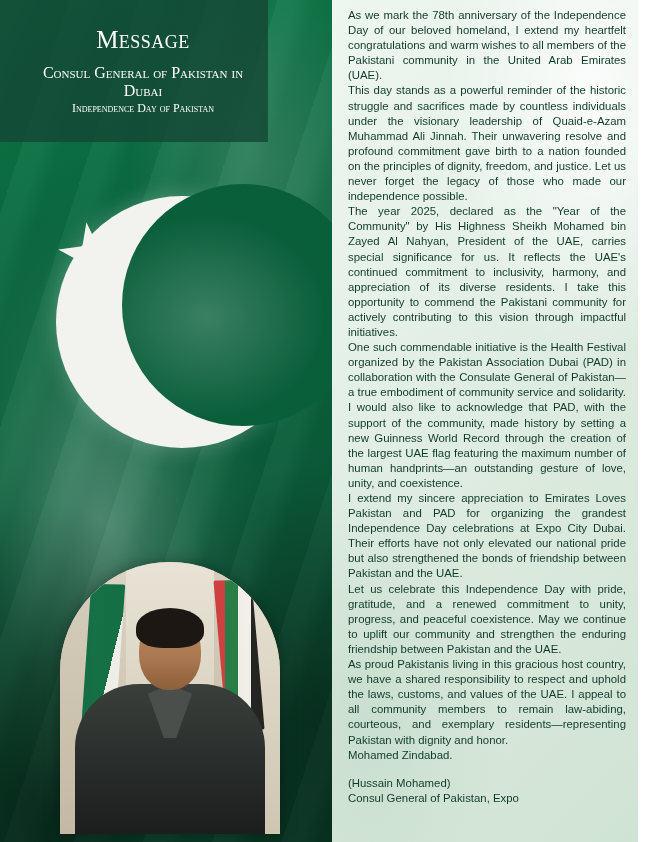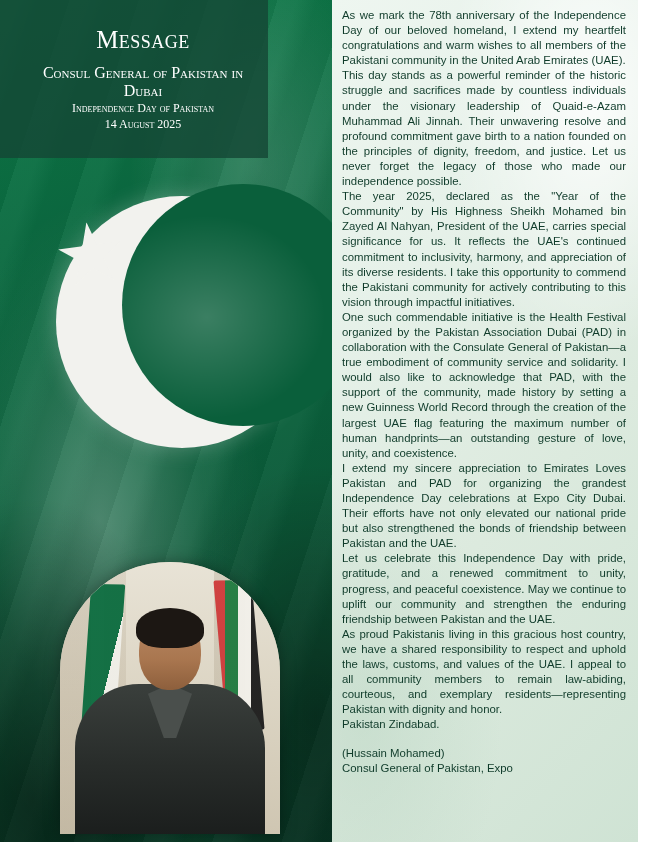--- a/index.html
+++ b/index.html
@@ -213,21 +213,21 @@
     background: #4a4f4c;
     clip-path: polygon(50% 0%, 100% 18%, 64% 100%, 36% 100%, 0% 18%);
   }
 
   
   .right {
     position: relative;
     width: 306px;
     height: 842px;
     box-sizing: border-box;
-    padding: 8px 12px 8px 10px;
+    padding: 8px 12px 8px 16px;
     background: linear-gradient(135deg, #eef6f0 0%, #e6f1e9 30%, #dceade 60%, #cfe3d4 100%);
     overflow: hidden;
   }
   .right::before {
     content: "";
     position: absolute;
     inset: 0;
     background:
       radial-gradient(ellipse 80% 50% at 85% 12%, rgba(255,255,255,0.85) 0%, rgba(255,255,255,0) 60%),
       radial-gradient(ellipse 70% 45% at 10% 85%, rgba(180,210,190,0.45) 0%, rgba(255,255,255,0) 65%);
@@ -262,21 +262,20 @@
     <div class="flag-folds"></div>
     <div class="crescent"></div>
     <div class="star"></div>
     <div class="flag-shadow"></div>
 
     <div class="title-box">
       <div class="title-main">Message</div>
       <div class="title-sub1">Consul General of Pakistan in Dubai</div>
       <div class="title-sub2">
         <div>Independence Day of Pakistan</div>
-        <div>14 August 2025</div>
       </div>
     </div>
 
     <div class="portrait">
       <div class="portrait-room"></div>
       <div class="portrait-wall-panel"></div>
       <div class="flag-left"></div>
       <div class="flag-right"></div>
       <div class="person-body"></div>
       <div class="person-collar"></div>
@@ -287,20 +286,20 @@
 
   <div class="right">
     <div class="letter">
       <p>As we mark the 78th anniversary of the Independence Day of our beloved homeland, I extend my heartfelt congratulations and warm wishes to all members of the Pakistani community in the United Arab Emirates (UAE).</p>
       <p>This day stands as a powerful reminder of the historic struggle and sacrifices made by countless individuals under the visionary leadership of Quaid-e-Azam Muhammad Ali Jinnah. Their unwavering resolve and profound commitment gave birth to a nation founded on the principles of dignity, freedom, and justice. Let us never forget the legacy of those who made our independence possible.</p>
       <p>The year 2025, declared as the "Year of the Community" by His Highness Sheikh Mohamed bin Zayed Al Nahyan, President of the UAE, carries special significance for us. It reflects the UAE's continued commitment to inclusivity, harmony, and appreciation of its diverse residents. I take this opportunity to commend the Pakistani community for actively contributing to this vision through impactful initiatives.</p>
       <p>One such commendable initiative is the Health Festival organized by the Pakistan Association Dubai (PAD) in collaboration with the Consulate General of Pakistan—a true embodiment of community service and solidarity. I would also like to acknowledge that PAD, with the support of the community, made history by setting a new Guinness World Record through the creation of the largest UAE flag featuring the maximum number of human handprints—an outstanding gesture of love, unity, and coexistence.</p>
       <p>I extend my sincere appreciation to Emirates Loves Pakistan and PAD for organizing the grandest Independence Day celebrations at Expo City Dubai. Their efforts have not only elevated our national pride but also strengthened the bonds of friendship between Pakistan and the UAE.</p>
       <p>Let us celebrate this Independence Day with pride, gratitude, and a renewed commitment to unity, progress, and peaceful coexistence. May we continue to uplift our community and strengthen the enduring friendship between Pakistan and the UAE.</p>
       <p>As proud Pakistanis living in this gracious host country, we have a shared responsibility to respect and uphold the laws, customs, and values of the UAE. I appeal to all community members to remain law-abiding, courteous, and exemplary residents—representing Pakistan with dignity and honor.</p>
-      <p>Pakistan Zindabad.</p>
+      <p>Mohamed Zindabad.</p>
       <div class="sign-gap"></div>
       <p class="sign">(Hussain Mohamed)</p>
       <p class="sign">Consul General of Pakistan, Expo</p>
     </div>
   </div>
 
 </div>
 
 </body></html>

